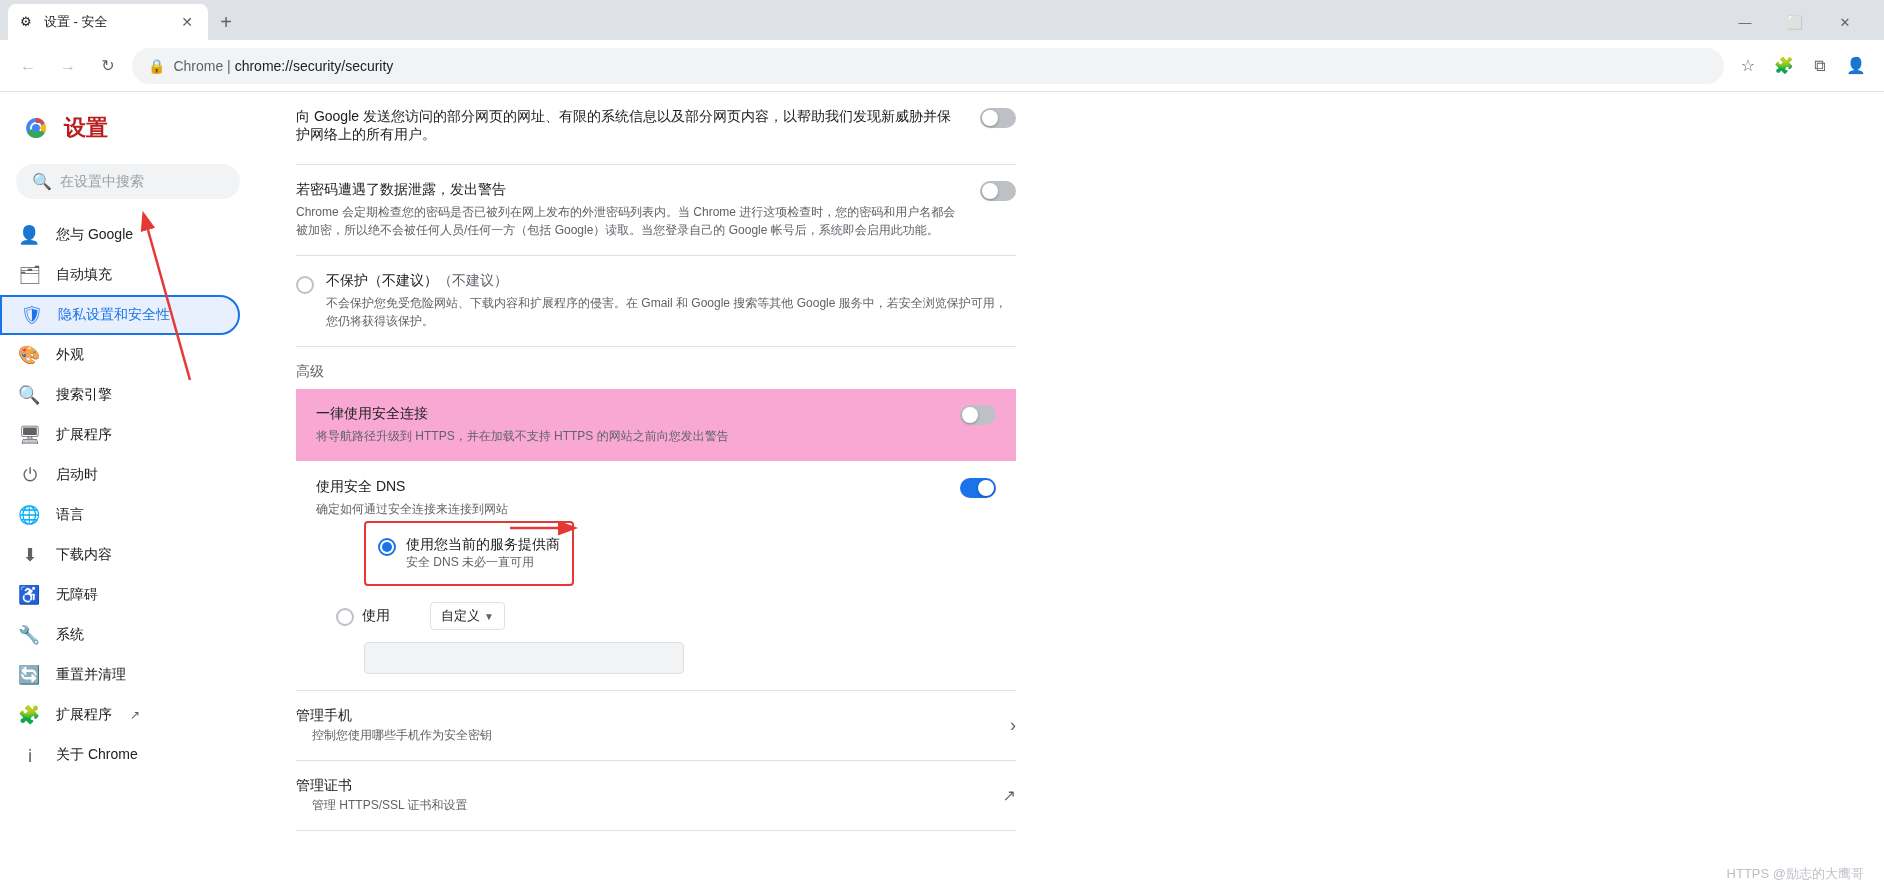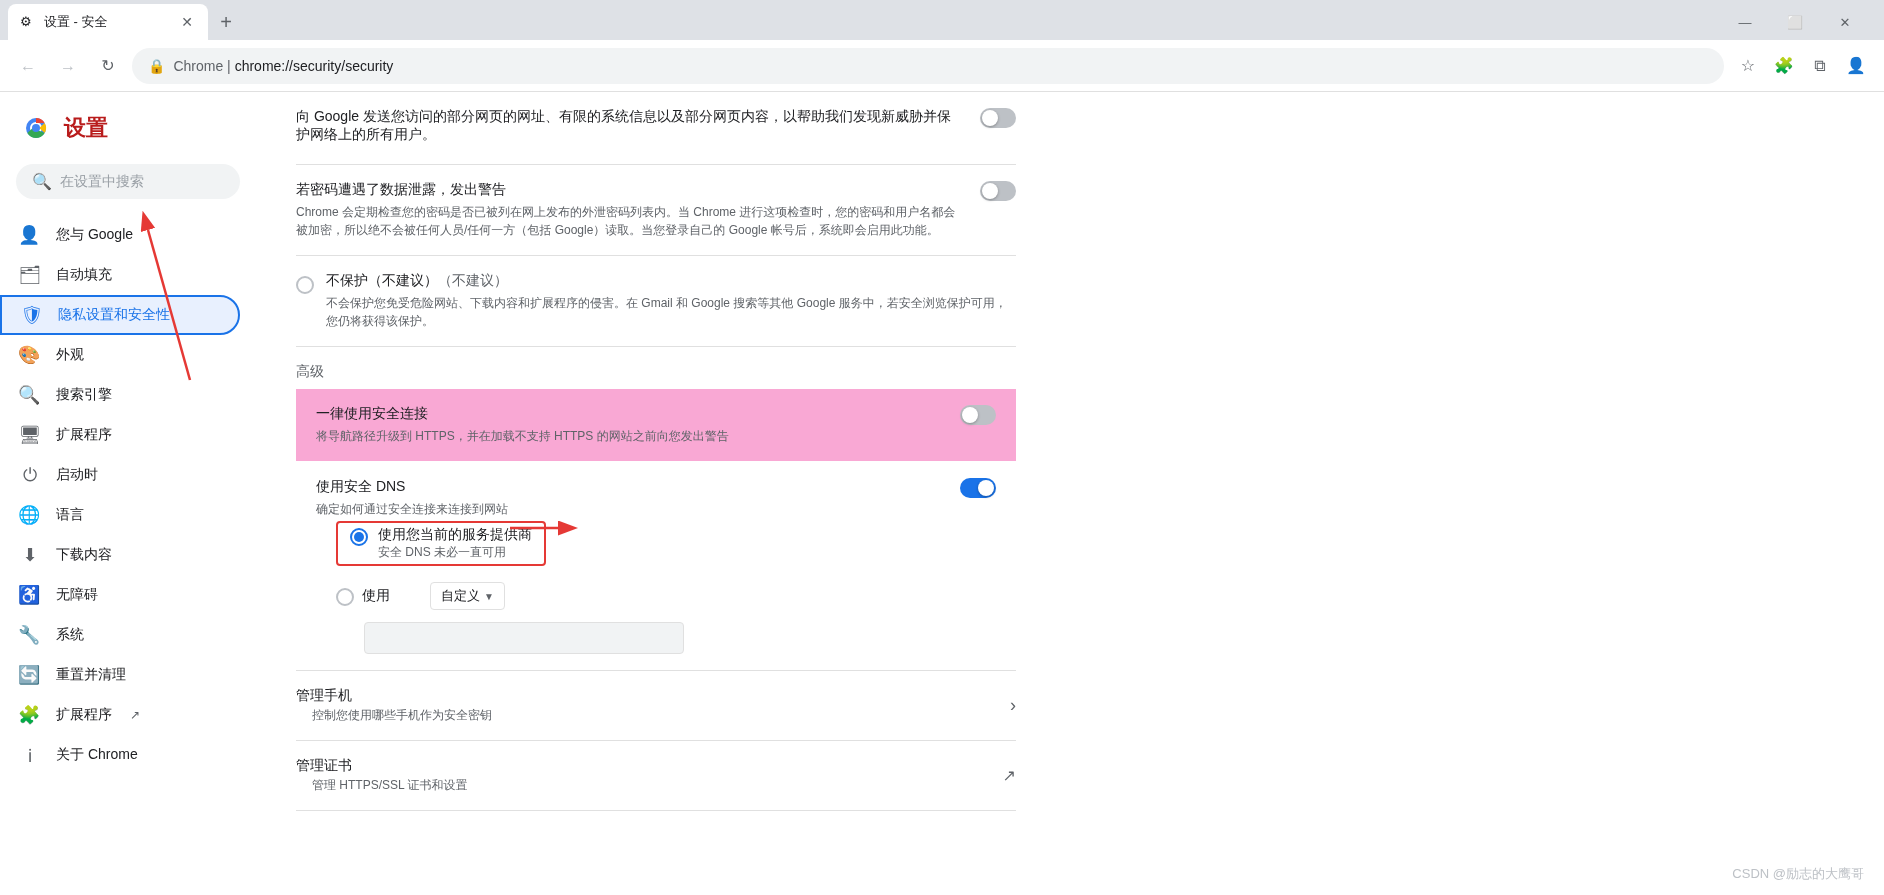--- a/index.html
+++ b/index.html
@@ -263,21 +263,21 @@
                 <div class="section-item-title">使用安全 DNS</div>
                 <div class="section-item-desc">确定如何通过安全连接来连接到网站</div>
               </div>
               <div class="section-item-control">
                 <div class="toggle on"></div>
               </div>
             </div>
 
             <div style="margin-left:20px;">
               
-              <div style="border:2px solid #e53935;border-radius:4px;padding:3px 12px;display:inline-flex;align-items:flex-start;gap:10px;margin-bottom:8px;background:#fff;min-width:200px;">
+              <div style="border:2px solid #e53935;border-radius:4px;padding:13px 12px;display:inline-flex;align-items:flex-start;gap:10px;margin-bottom:8px;background:#fff;min-width:200px;margin-left:28px;">
                 <div class="radio-circle selected" style="margin-top:2px;flex-shrink:0;"></div>
                 <div>
                   <div style="font-size:14px;color:#202124;">使用您当前的服务提供商</div>
                   <div style="font-size:12px;color:#5f6368;">安全 DNS 未必一直可用</div>
                 </div>
               </div>
 
               
               <div style="display:flex;align-items:center;gap:8px;padding:8px 0;">
                 <div class="radio-circle"></div>
@@ -325,14 +325,14 @@
       <marker id="arrowhead2" markerWidth="8" markerHeight="6" refX="8" refY="3" orient="auto-start-reverse">
         <polygon points="0 0, 8 3, 0 6" fill="#e53935"></polygon>
       </marker>
     </defs>
 
     <line x1="190" y1="380" x2="148" y2="230" stroke="#e53935" stroke-width="2.5" marker-end="url(#arrowhead1)"></line>
 
     <line x1="510" y1="528" x2="558" y2="528" stroke="#e53935" stroke-width="2.5" marker-end="url(#arrowhead1)"></line>
   </svg>
 
-  <div class="watermark">CSDN @励志的大鹰哥</div>
+  <div class="watermark">HTTPS @励志的大鹰哥</div>
 </div>
 
 </body></html>

